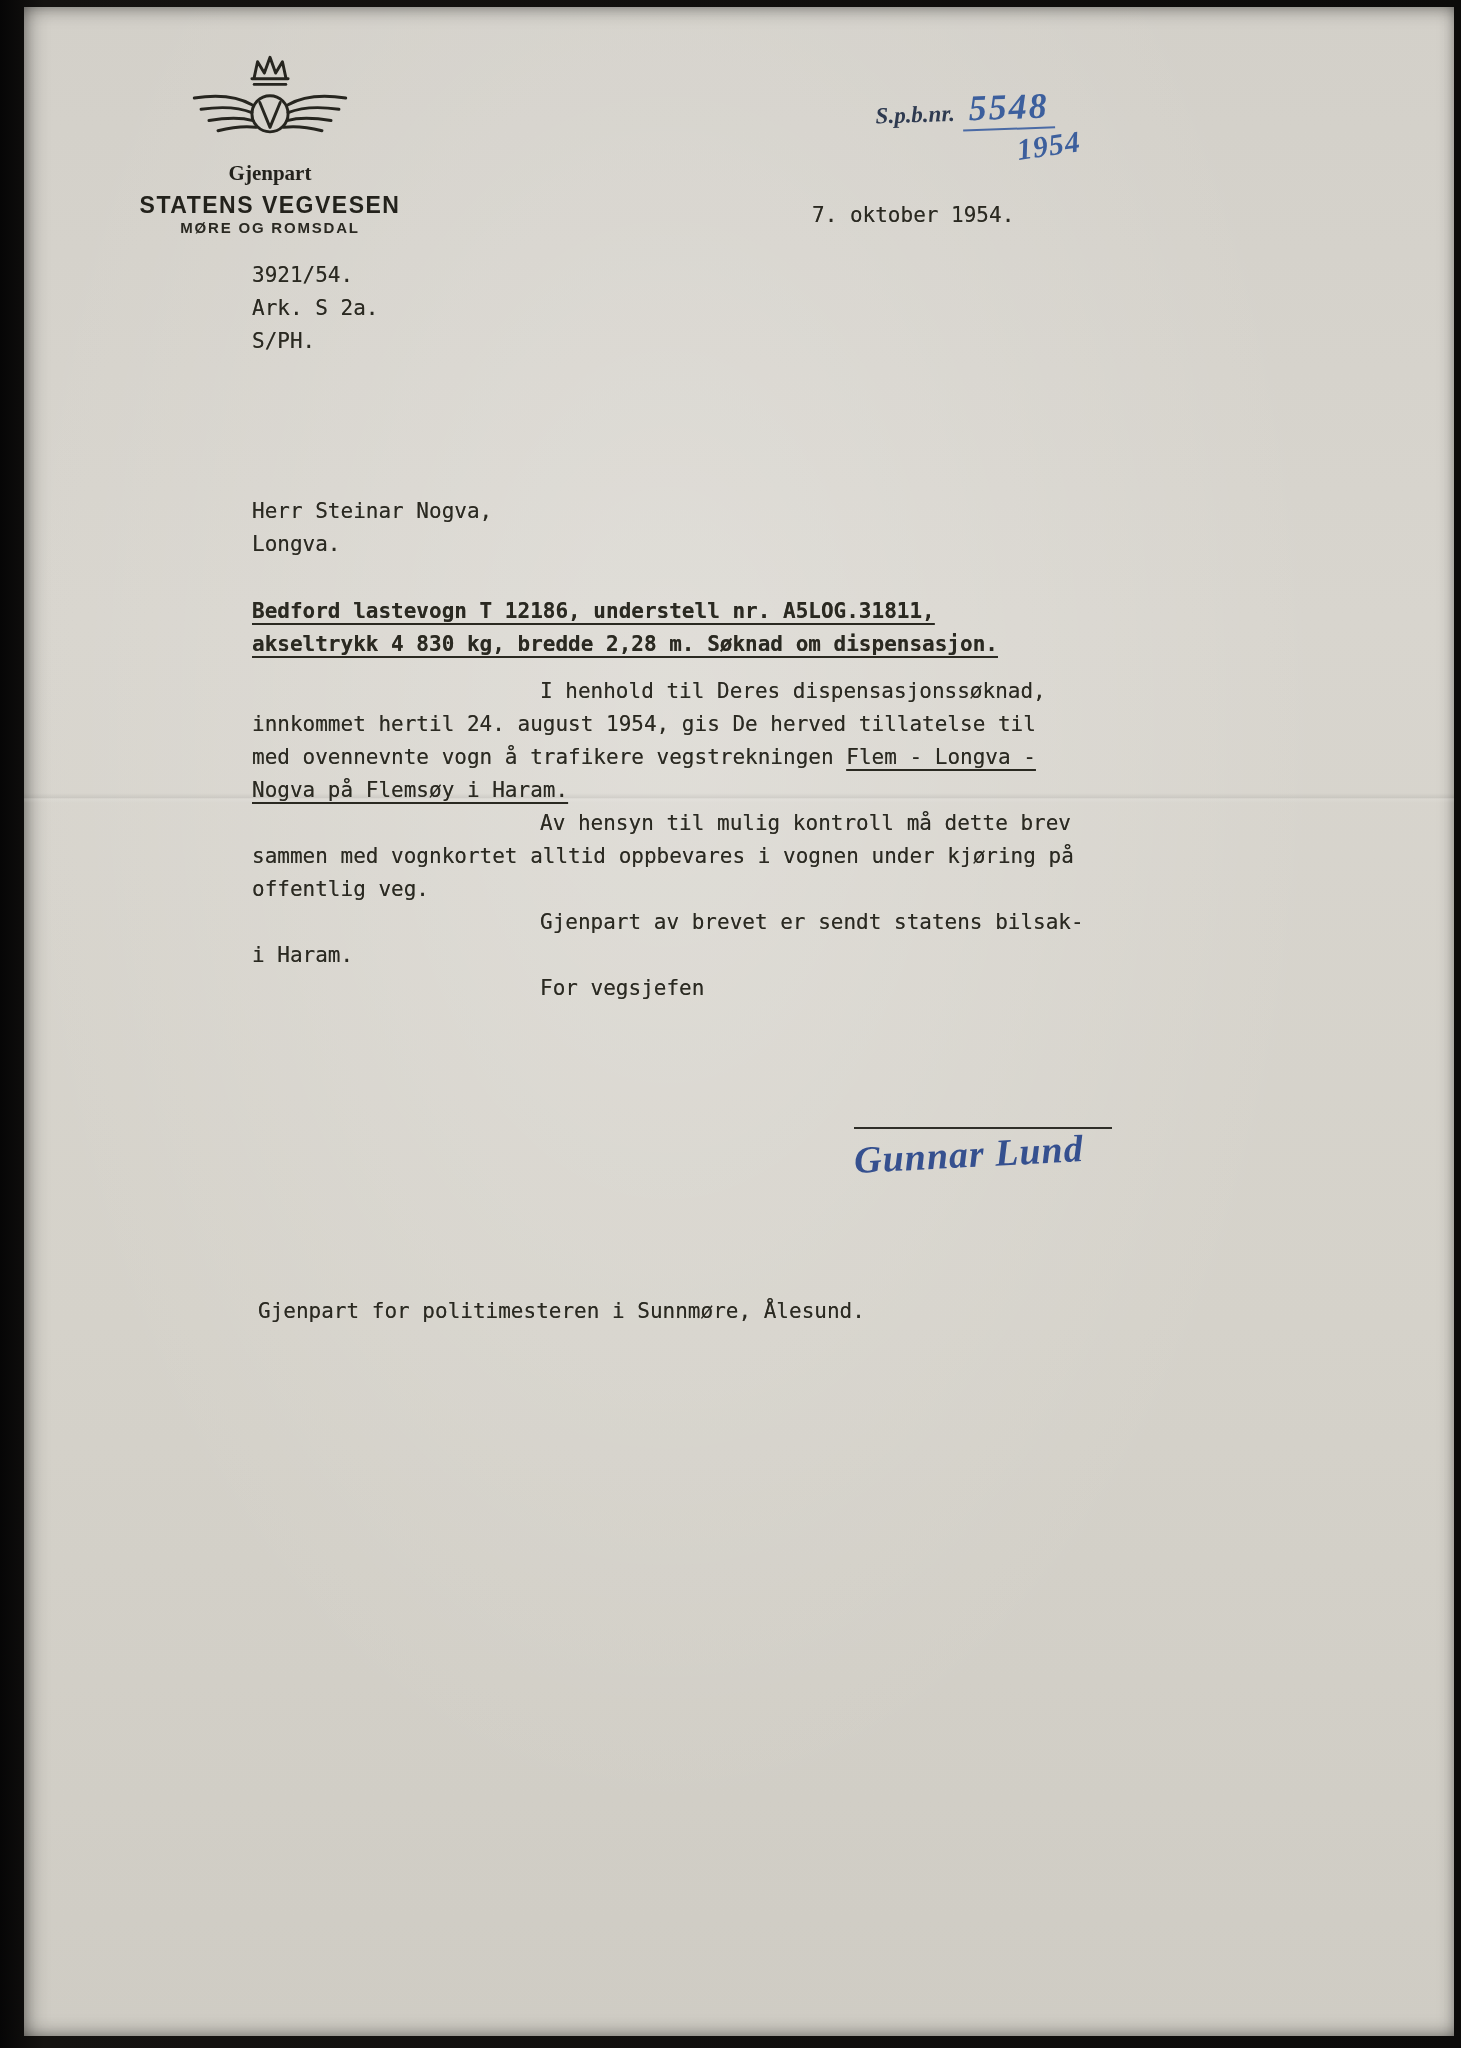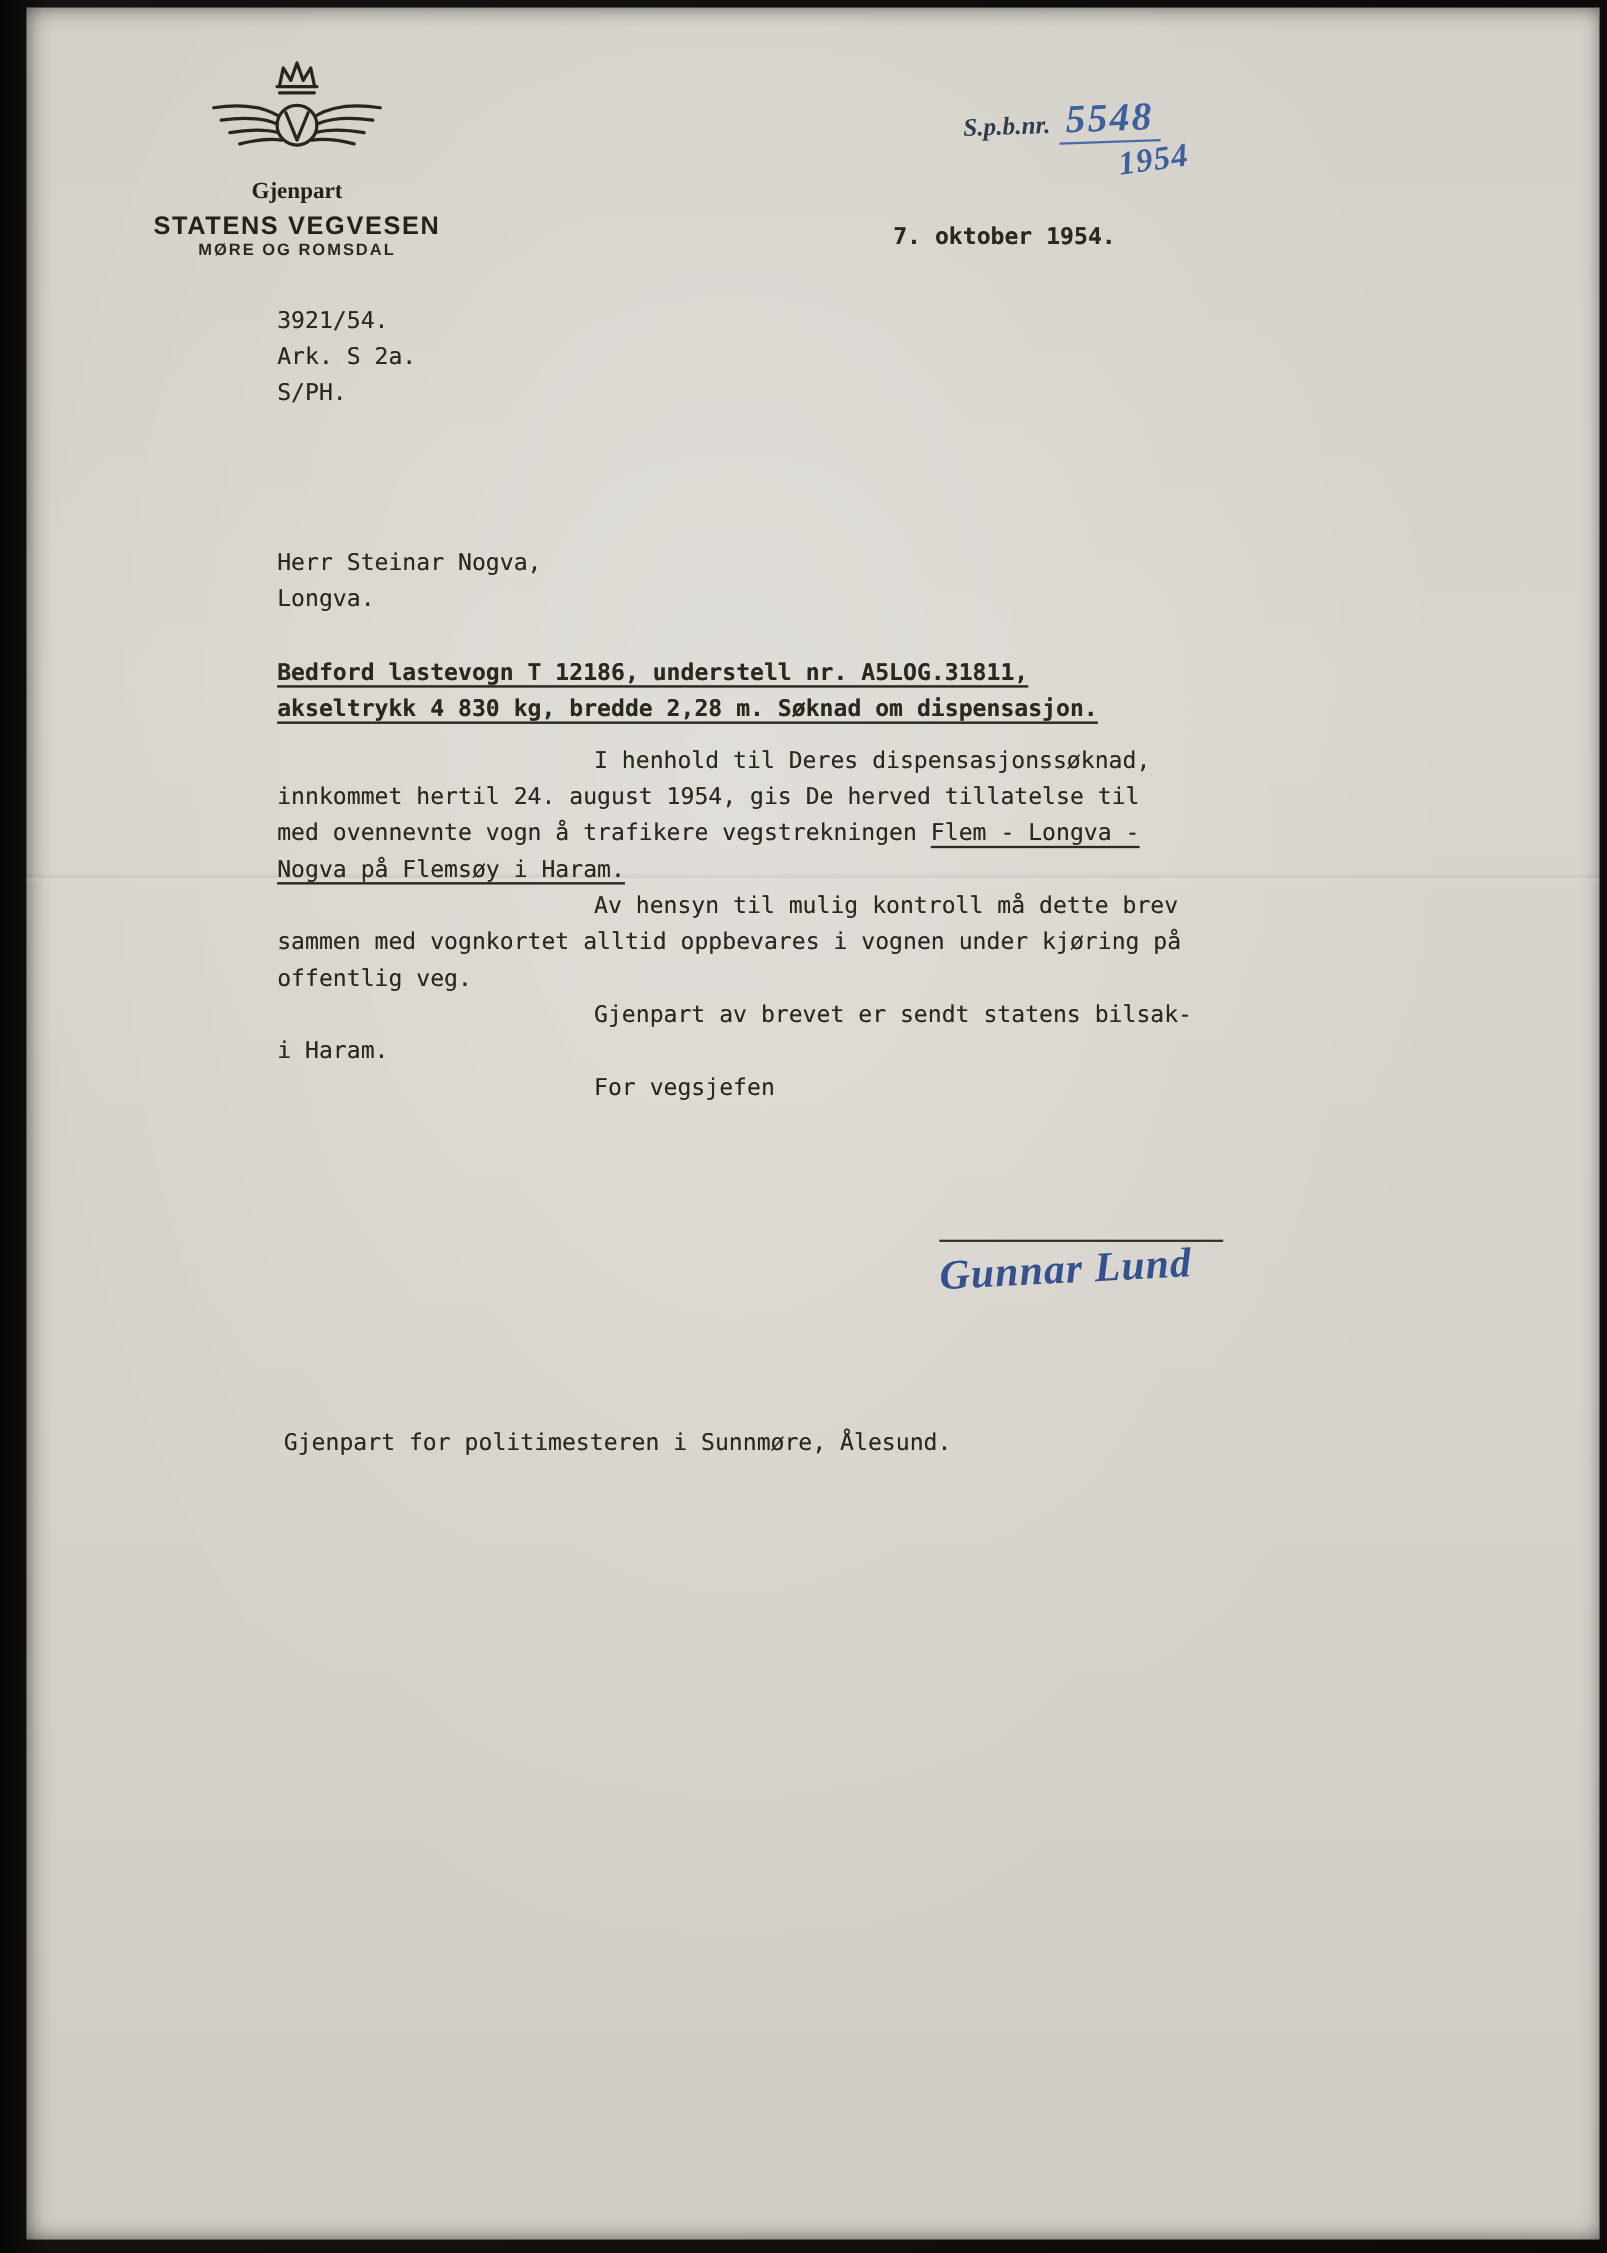--- a/index.html
+++ b/index.html
@@ -114,26 +114,25 @@
     font-family: "DejaVu Sans Mono", "Liberation Mono", monospace;
     font-size: 21px;
     line-height: 33px;
     color: #2a2921;
     text-shadow: 0 0 0.6px rgba(42,41,33,0.55);
   }
   .date-line {
     position: absolute;
     left: 788px;
     top: 192px;
-    font-weight: bold;
   }
   .ref-block {
     position: absolute;
     left: 228px;
-    top: 268px;
+    top: 252px;
   }
   .letter-body {
     position: absolute;
     left: 228px;
     top: 488px;
     width: 870px;
   }
   .subject-block { margin-top: 34px; }
   .para-block { margin-top: 14px; }
   .closing-line { padding-left: 288px; }

